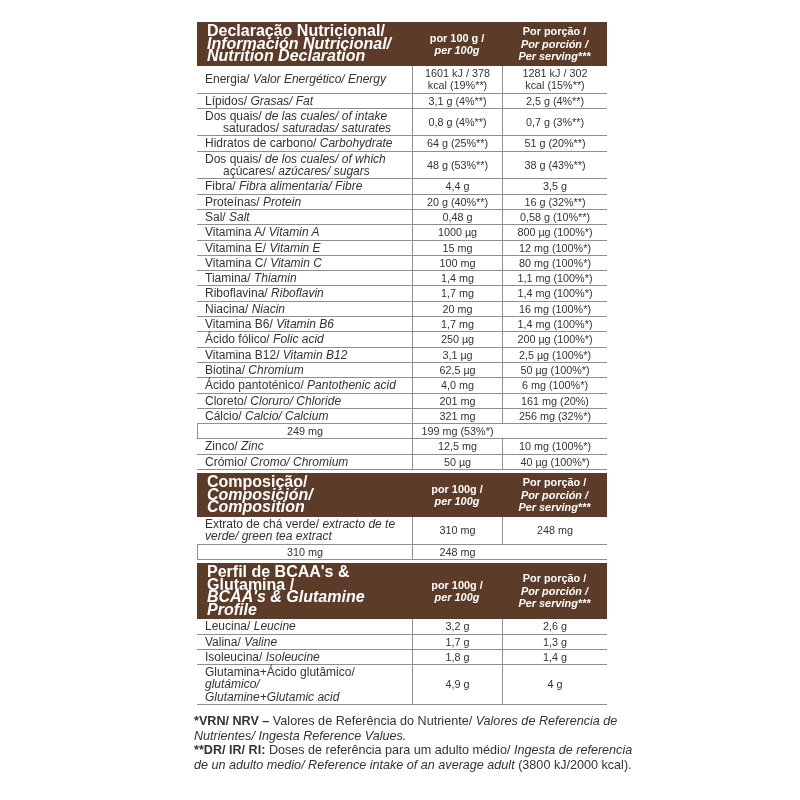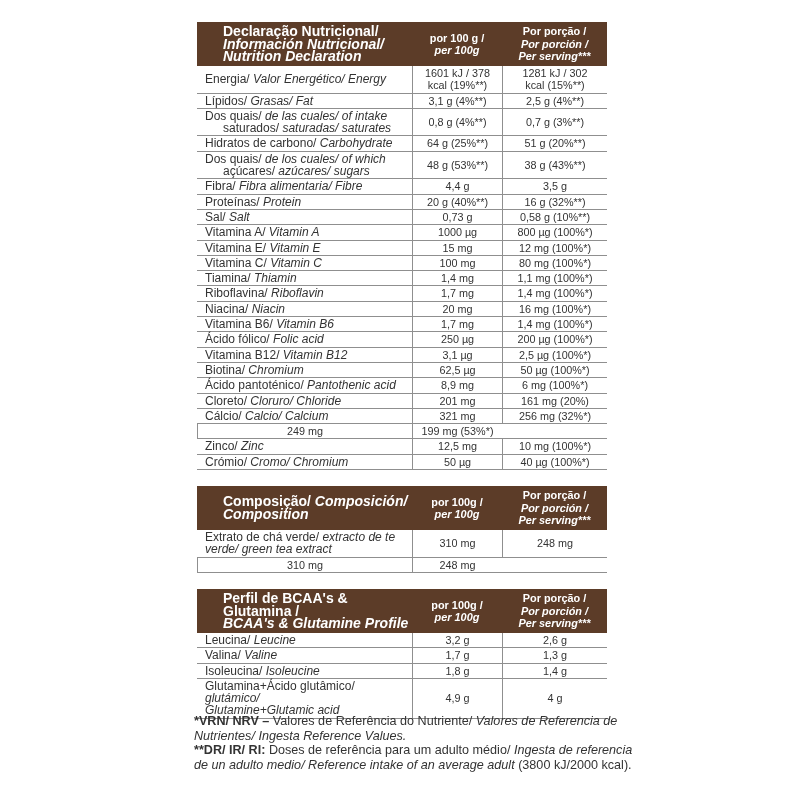--- a/index.html
+++ b/index.html
@@ -5,30 +5,30 @@
   html,body{margin:0;padding:0;}
   body{
     width:800px;height:800px;position:relative;background:#ffffff;
     font-family:"Liberation Sans",sans-serif;color:#333333;
     -webkit-text-size-adjust:none;
   }
   .sheet{position:absolute;left:197px;top:22px;width:410px;}
   .hrow{
     display:grid;grid-template-columns:215px 90px 105px;
     background:var(--header-bg,#5c3c28);color:var(--header-text,#ffffff);
-    font-weight:bold;margin-top:16px;min-height:44px;
+    font-weight:bold;margin-top:3px;min-height:44px;
   }
   .sheet > .hrow:first-child{margin-top:0;}
   .row{
     display:grid;grid-template-columns:215px 90px 105px;
     border-bottom:1px solid var(--border,#8f8f8f);
   }
   .cell{white-space:pre-line;min-width:0;}
   .hl{display:flex;align-items:center;}
-  .hl .in{font-size:14px;line-height:12.6px;padding:3px 2px 3px 26px;}
+  .hl .in{font-size:16px;line-height:12.6px;padding:3px 2px 3px 10px;}
   .hc{display:flex;align-items:center;justify-content:center;text-align:center;}
   .hc .in{font-size:10.9px;line-height:12.4px;padding:2px 0;}
   .label{display:flex;align-items:center;font-size:12px;line-height:12.3px;}
   .label .in{padding:1px 2px 1px 8px;}
   .hang .label .in{padding-left:26px;text-indent:-18px;}
   .hang.ind .label .in{padding-left:31px;}
   .val{
     display:flex;align-items:center;justify-content:center;text-align:center;
     font-size:10.8px;line-height:12.3px;padding:1px 2px;
     border-left:1px solid var(--border,#8f8f8f);
@@ -86,21 +86,21 @@
       <div class="cell val">4,4 g</div>
       <div class="cell val">3,5 g</div>
     </div>
     <div class="row hang">
       <div class="cell label"><div class="in"><span>Proteínas/ </span><span class="it">Protein</span></div></div>
       <div class="cell val">20 g (40%**)</div>
       <div class="cell val">16 g (32%**)</div>
     </div>
     <div class="row hang">
       <div class="cell label"><div class="in"><span>Sal/ </span><span class="it">Salt</span></div></div>
-      <div class="cell val">0,73 g</div>
+      <div class="cell val">0,48 g</div>
       <div class="cell val">0,58 g (10%**)</div>
     </div>
     <div class="row hang">
       <div class="cell label"><div class="in"><span>Vitamina A/ </span><span class="it">Vitamin A</span></div></div>
       <div class="cell val">1000 µg</div>
       <div class="cell val">800 µg (100%*)</div>
     </div>
     <div class="row hang">
       <div class="cell label"><div class="in"><span>Vitamina E/ </span><span class="it">Vitamin E</span></div></div>
       <div class="cell val">15 mg</div>
@@ -141,21 +141,21 @@
       <div class="cell val">3,1 µg</div>
       <div class="cell val">2,5 µg (100%*)</div>
     </div>
     <div class="row hang">
       <div class="cell label"><div class="in"><span>Biotina/ </span><span class="it">Chromium</span></div></div>
       <div class="cell val">62,5 µg</div>
       <div class="cell val">50 µg (100%*)</div>
     </div>
     <div class="row hang">
       <div class="cell label"><div class="in"><span>Ácido pantoténico/ </span><span class="it">Pantothenic acid</span></div></div>
-      <div class="cell val">8,9 mg</div>
+      <div class="cell val">4,0 mg</div>
       <div class="cell val">6 mg (100%*)</div>
     </div>
     <div class="row hang">
       <div class="cell label"><div class="in"><span>Cloreto/ </span><span class="it">Cloruro/ Chloride</span></div></div>
       <div class="cell val">201 mg</div>
       <div class="cell val">161 mg (20%)</div>
     </div>
     <div class="row hang">
       <div class="cell label"><div class="in"><span>Cálcio/ </span><span class="it">Calcio/ Calcium</span></div></div>
       <div class="cell val">321 mg</div>

